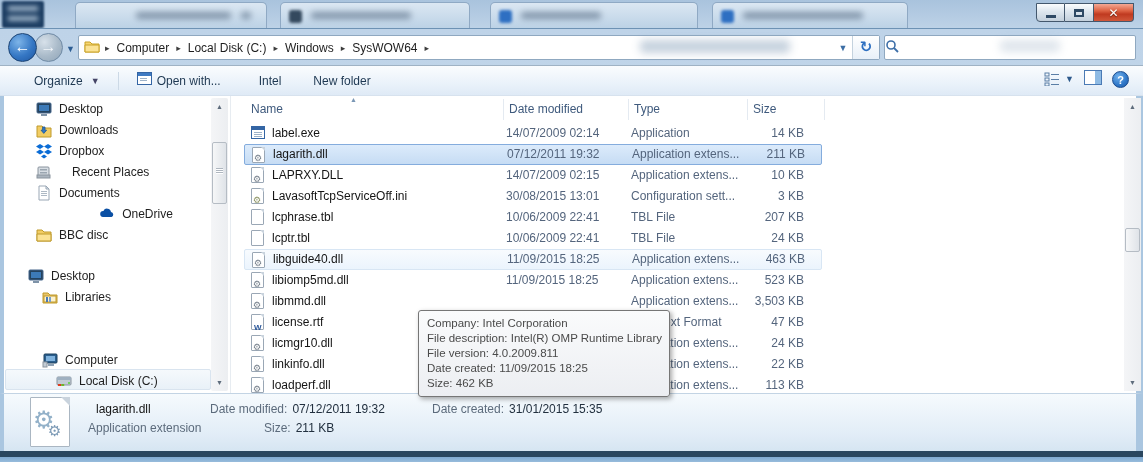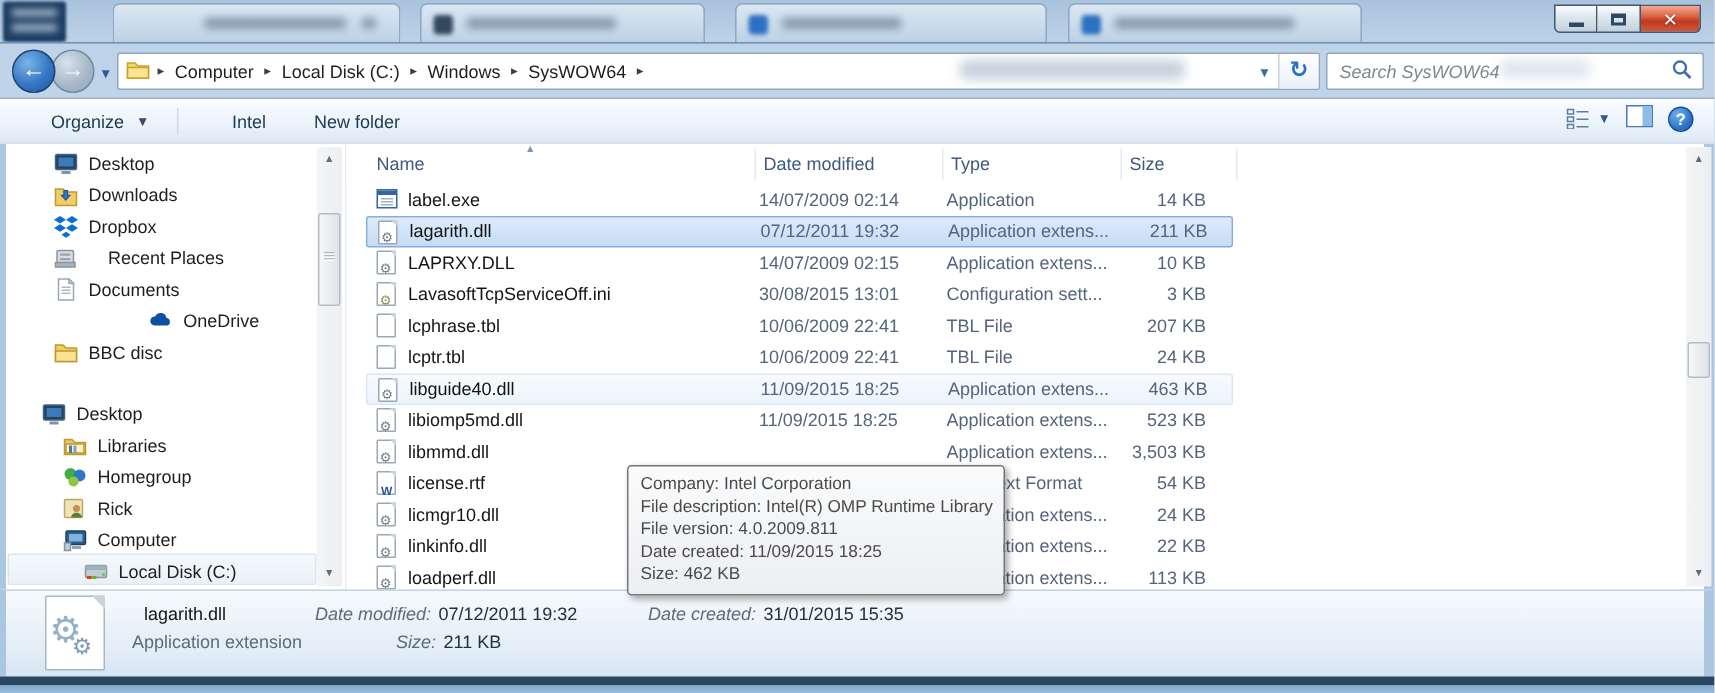--- a/index.html
+++ b/index.html
@@ -152,21 +152,21 @@
     border-left:4px solid #aac6e0; border-right:7px solid #aac6e0; border-top:1px solid #c3d4e4; }
   .dp-ico { position:absolute; left:26px; top:3px; width:40px; height:50px; background:#fff;
     border:1px solid #aab6c2; border-radius:1px; }
   .dp-ico::before { content:""; position:absolute; right:-1px; top:-1px; border-style:solid;
     border-width:0 9px 9px 0; border-color:transparent #c9d3dd transparent transparent; }
   .dp-gear1 { position:absolute; left:2px; top:8px; font-size:24px; color:#93b1c9; }
   .dp-gear2 { position:absolute; left:17px; top:24px; font-size:15px; color:#7b99b5; }
   .dp-name { position:absolute; left:92px; top:8px; color:#141414; }
   .dp-type { position:absolute; left:84px; top:27px; color:#5c6b7c; }
   .dp-field { position:absolute; display:flex; }
-  .dp-field .l { color:#5c6b7c; margin-right:5px;font-style:italic; }
+  .dp-field .l { color:#5c6b7c; margin-right:5px; }
   .dp-field .v { color:#22303f; }
 
   
   .frame-bottom1 { position:absolute; left:0; top:422px; width:1143px; height:6px; background:#29465f; }
   .frame-bottom2 { position:absolute; left:0; top:428px; width:1143px; height:6px;
     background:linear-gradient(#7fa9d0,#9cc0de); background:linear-gradient(#7fa9d0,#9cc0de); }
 </style>
 </head>
 <body>
 
@@ -228,37 +228,47 @@
       <span class="crumb">SysWOW64</span>
       <span class="csep">▸</span>
       <span class="addr-fill"></span>
       <span class="addr-dd" style="font-size:9px;">▼</span>
       <span class="refresh">↻</span>
     </div>
 
     <div class="smudge" style="left:640px;top:9px;width:150px;height:13px;"></div>
 
     <div class="searchbox">
-      <input type="text" placeholder="Search SysWOW64" style="">
       <span style="margin-right:7px;">
         <svg width="14" height="14">
             <circle cx="6" cy="6" r="4" fill="none" stroke="#3d6fa8" stroke-width="1.6"></circle>
             <line x1="9" y1="9" x2="13" y2="13" stroke="#3d6fa8" stroke-width="1.8"></line>
           </svg>
       </span>
     </div>
     <div class="smudge" style="left:1000px;top:9px;width:60px;height:12px;opacity:.25;"></div>
   </div>
 
   <div class="toolbar">
     <div class="tb-item" style="margin-left:24px;">
       <span>Organize</span>
       <span class="tb-dd">▼</span>
     </div>
     <div class="tb-sep"></div>
+    <div class="tb-item">
+      <span>
+        <svg width="15" height="13">
+            <rect x="0.5" y="0.5" width="14" height="12" fill="#fff" stroke="#3465a4"></rect>
+            <rect x="1" y="1" width="13" height="3" fill="#3f7ac2"></rect>
+            <rect x="3" y="6" width="7" height="1" fill="#9db2c8"></rect>
+            <rect x="3" y="8" width="7" height="1" fill="#9db2c8"></rect>
+          </svg>
+      </span>
+      <span>Open with...</span>
+    </div>
     <div class="tb-item" style="margin-left:18px;">
       <span>Intel</span>
     </div>
     <div class="tb-item" style="margin-left:12px;">
       <span>New folder</span>
     </div>
     <div class="tb-right">
       <span style="display:flex;align-items:center;gap:5px;">
         <svg width="16" height="14">
             <rect x="1" y="1" width="4" height="3" fill="none" stroke="#5a7ea6"></rect>
@@ -352,36 +362,20 @@
       </div>
       <div class="side-item" style="left:38px;top:190px;">
         <span class="sicon"><svg width="16" height="16">
               <path d="M1 4h5l2 2h7v8H1z" fill="#e8c56a" stroke="#bf9a2c"></path>
               <rect x="2" y="7" width="12" height="6" fill="#fdf3d0" stroke="#bf9a2c"></rect>
               <rect x="4" y="8" width="2" height="5" fill="#4a7ab5"></rect>
               <rect x="7" y="8" width="2" height="5" fill="#7aa0c8"></rect>
             </svg></span>
         <span class="lbl">Libraries</span>
       </div>
-      <div class="side-item" style="left:38px;top:211px;">
-        <span class="sicon"><svg width="16" height="16">
-              <circle cx="5" cy="6" r="4" fill="#3fae49"></circle>
-              <circle cx="11" cy="7" r="4" fill="#2f78c8"></circle>
-              <circle cx="7" cy="11" r="3.4" fill="#8fc642"></circle>
-            </svg></span>
-        <span class="lbl">Homegroup</span>
-      </div>
-      <div class="side-item" style="left:38px;top:232px;">
-        <span class="sicon"><svg width="16" height="16">
-              <rect x="1" y="2" width="12" height="12" rx="1" fill="#efe3b8" stroke="#bda75e"></rect>
-              <circle cx="9" cy="8" r="2.4" fill="#c98f4e"></circle>
-              <path d="M5.5 14c0-2 1.6-3.2 3.5-3.2s3.5 1.2 3.5 3.2z" fill="#5a7d3a"></path>
-            </svg></span>
-        <span class="lbl">Rick</span>
-      </div>
       <div class="side-item" style="left:38px;top:253px;">
         <span class="sicon"><svg width="16" height="16">
               <rect x="2" y="2" width="13" height="9" rx="1" fill="#2b5f8e" stroke="#1d415f"></rect>
               <rect x="4" y="4" width="9" height="5" fill="#7fb2dd"></rect>
               <rect x="6" y="12" width="6" height="2" fill="#8ea2b5"></rect>
               <rect x="1" y="10" width="4" height="5" fill="#c3ccd5" stroke="#8a949e"></rect>
             </svg></span>
         <span class="lbl">Computer</span>
       </div>
       <div class="side-sel" style="top:273px;"></div>
@@ -485,21 +479,21 @@
           <span class="cell c-name">libmmd.dll</span>
           <span class="cell c-date"></span>
           <span class="cell c-type">Application extens...</span>
           <span class="cell c-size">3,503 KB</span>
         </div>
         <div class="row">
           <span class="cell c-ico"><span class="pico rtf"></span></span>
           <span class="cell c-name">license.rtf</span>
           <span class="cell c-date"></span>
           <span class="cell c-type">Rich Text Format</span>
-          <span class="cell c-size">54 KB</span>
+          <span class="cell c-size">47 KB</span>
         </div>
         <div class="row">
           <span class="cell c-ico"><span class="pico dll"></span></span>
           <span class="cell c-name">licmgr10.dll</span>
           <span class="cell c-date"></span>
           <span class="cell c-type">Application extens...</span>
           <span class="cell c-size">24 KB</span>
         </div>
         <div class="row">
           <span class="cell c-ico"><span class="pico dll"></span></span>

